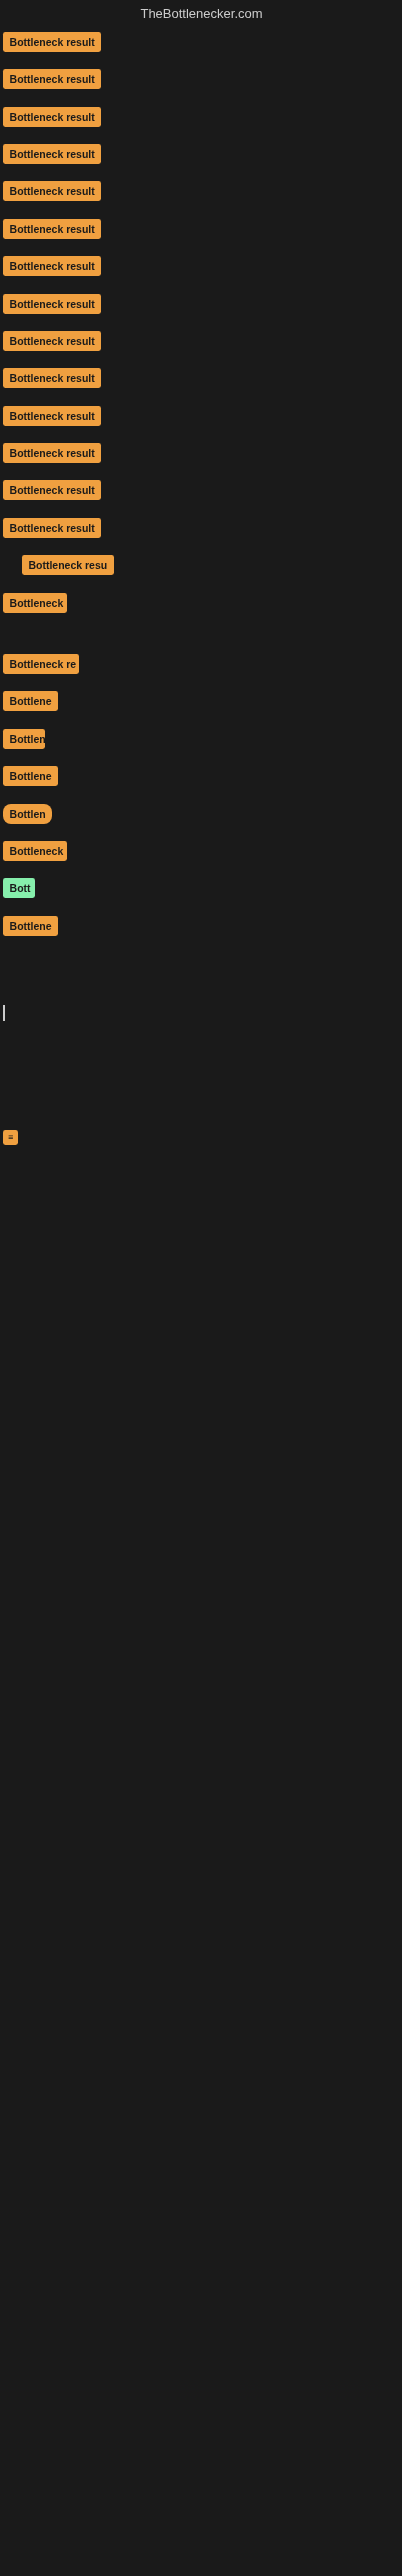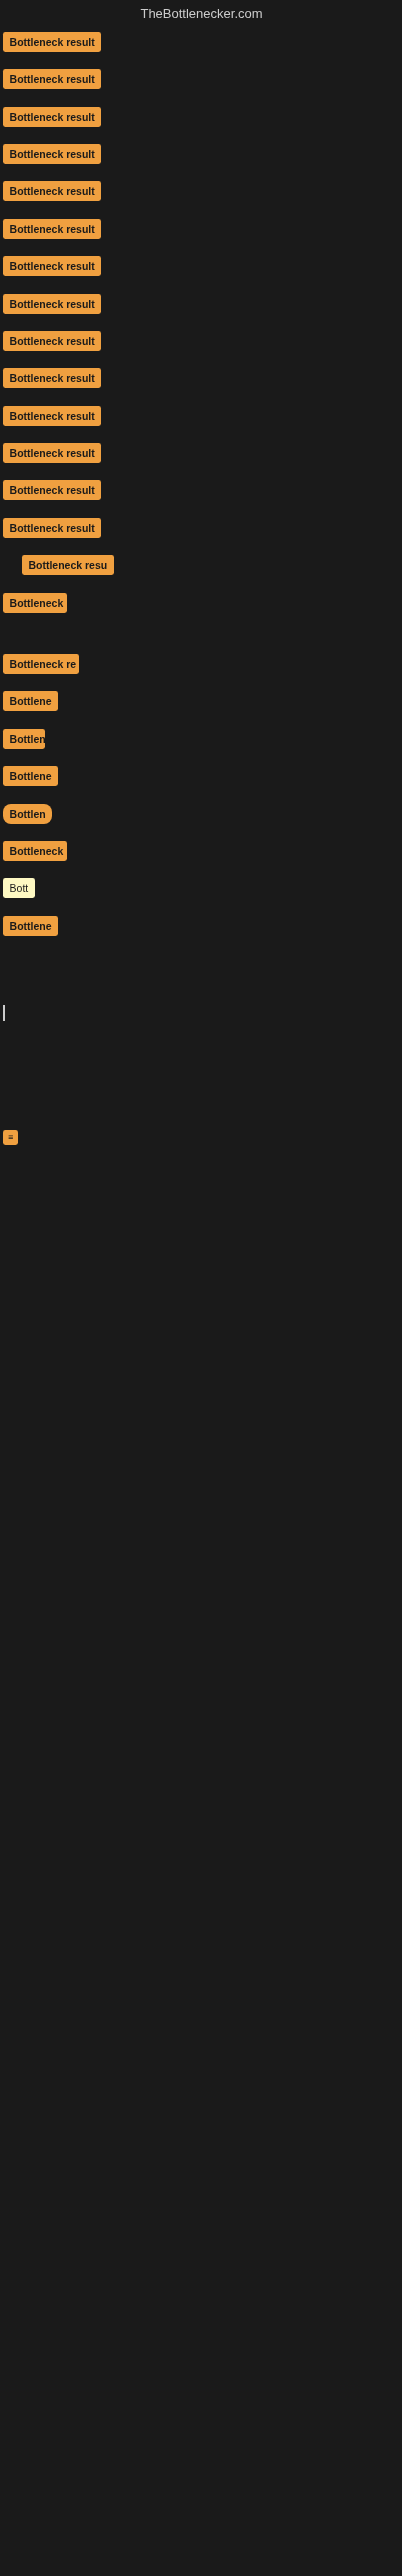--- a/index.html
+++ b/index.html
@@ -80,21 +80,21 @@
     <div style="padding: 4px 3.2px;"><div style="display: inline-block; background-color: rgb(240, 160, 64); color: rgb(26, 26, 26); font-size: 10.5px; font-weight: bold; padding: 4px 6.4px; border-radius: 2.4px; max-width: 56px; overflow: hidden; white-space: nowrap;">Bottlene</div></div>
     <div style="height: 6.4px;"></div>
     <div style="padding: 4px 3.2px;"><div style="display: inline-block; background-color: rgb(240, 160, 64); color: rgb(26, 26, 26); font-size: 10.5px; font-weight: bold; padding: 4px 6.4px; border-radius: 2.4px; max-width: 42px; overflow: hidden; white-space: nowrap;">Bottlen</div></div>
     <div style="height: 6.4px;"></div>
     <div style="padding: 4px 3.2px;"><div style="display: inline-block; background-color: rgb(240, 160, 64); color: rgb(26, 26, 26); font-size: 10.5px; font-weight: bold; padding: 4px 6.4px; border-radius: 2.4px; max-width: 56px; overflow: hidden; white-space: nowrap;">Bottlene</div></div>
     <div style="height: 6.4px;"></div>
     <div style="padding: 4px 3.2px;"><div style="display: inline-block; background-color: rgb(240, 160, 64); color: rgb(26, 26, 26); font-size: 10.5px; font-weight: bold; padding: 4px 6.4px; border-radius: 8px; max-width: 50px; overflow: hidden; white-space: nowrap;">Bottlen</div></div>
     <div style="height: 6.4px;"></div>
     <div style="padding: 4px 3.2px;"><div style="display: inline-block; background-color: rgb(240, 160, 64); color: rgb(26, 26, 26); font-size: 10.5px; font-weight: bold; padding: 4px 6.4px; border-radius: 2.4px; max-width: 64px; overflow: hidden; white-space: nowrap;">Bottleneck</div></div>
     <div style="height: 6.4px;"></div>
-    <div style="padding: 4px 3.2px;"><div style="display: inline-block; background-color: #fef9c3; color: rgb(26, 26, 26); font-size: 10.5px; font-weight: normal; padding: 4px 6.4px; border-radius: 2.4px; max-width: 32px; overflow: hidden; white-space: nowrap;">Bott</div></div>
+    <div style="padding: 4px 3.2px;"><div style="display: inline-block; background-color: #86efac; color: rgb(26, 26, 26); font-size: 10.5px; font-weight: bold; padding: 4px 6.4px; border-radius: 2.4px; max-width: 32px; overflow: hidden; white-space: nowrap;">Bott</div></div>
     <div style="height: 6.4px;"></div>
     <div style="padding: 4px 3.2px;"><div style="display: inline-block; background-color: rgb(240, 160, 64); color: rgb(26, 26, 26); font-size: 10.5px; font-weight: bold; padding: 4px 6.4px; border-radius: 2.4px; max-width: 56px; overflow: hidden; white-space: nowrap;">Bottlene</div></div>
     <div style="height: 6.4px;"></div>
   </div>
 
 <div class="large-gap"></div>
 <div class="tiny-cursor"></div>
 <div class="large-gap"></div>
 <div class="large-gap"></div>
 

